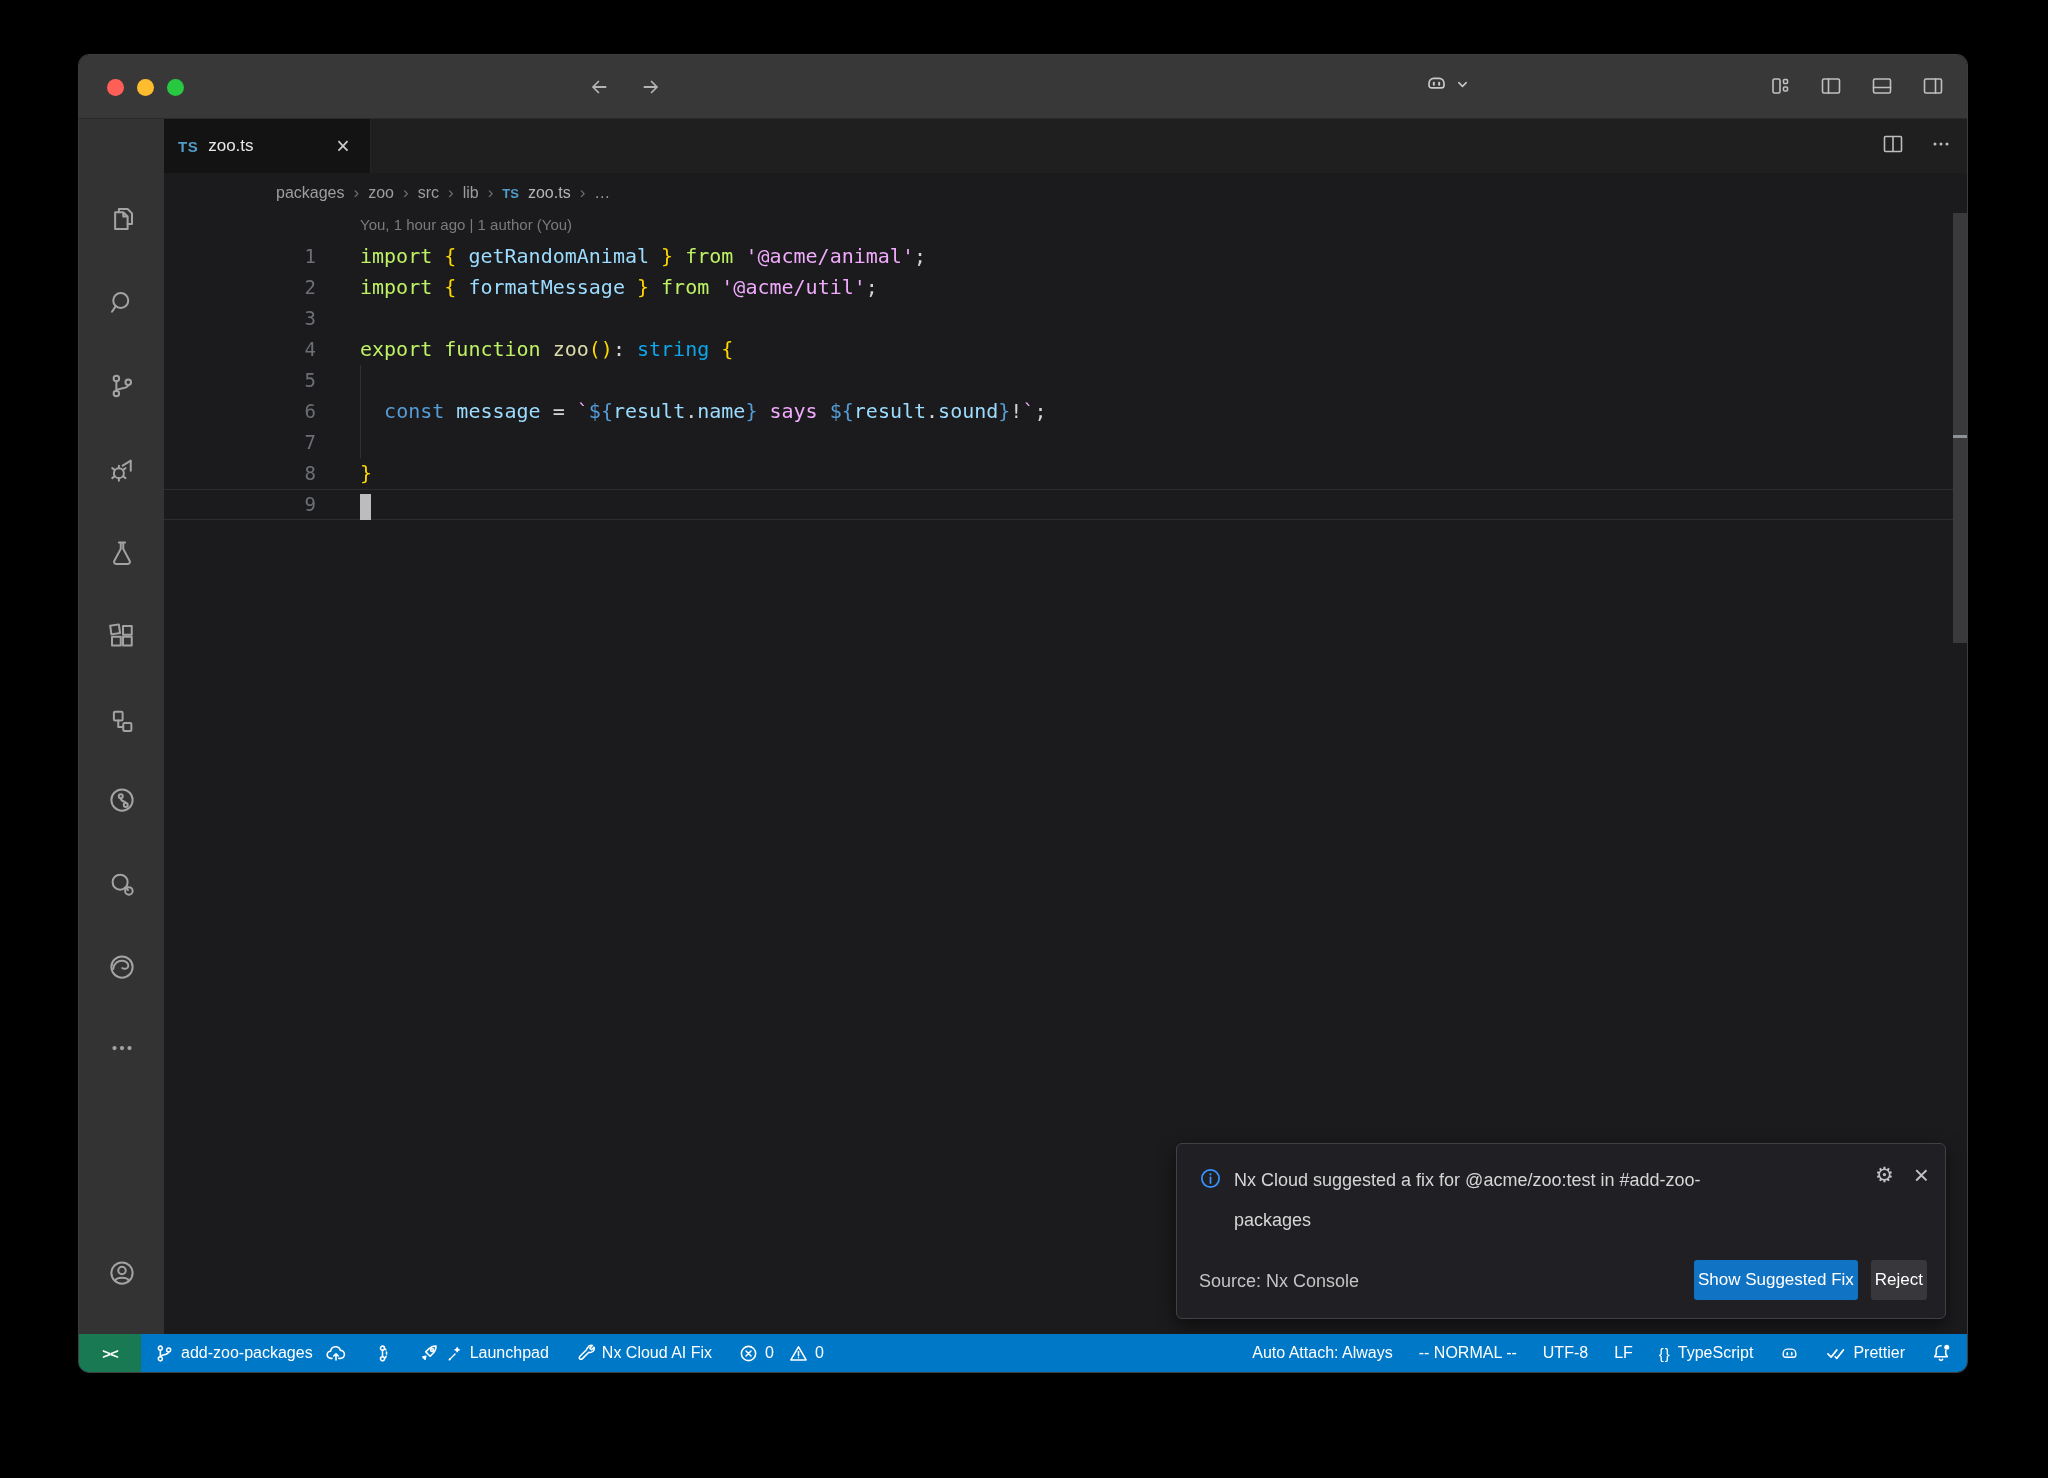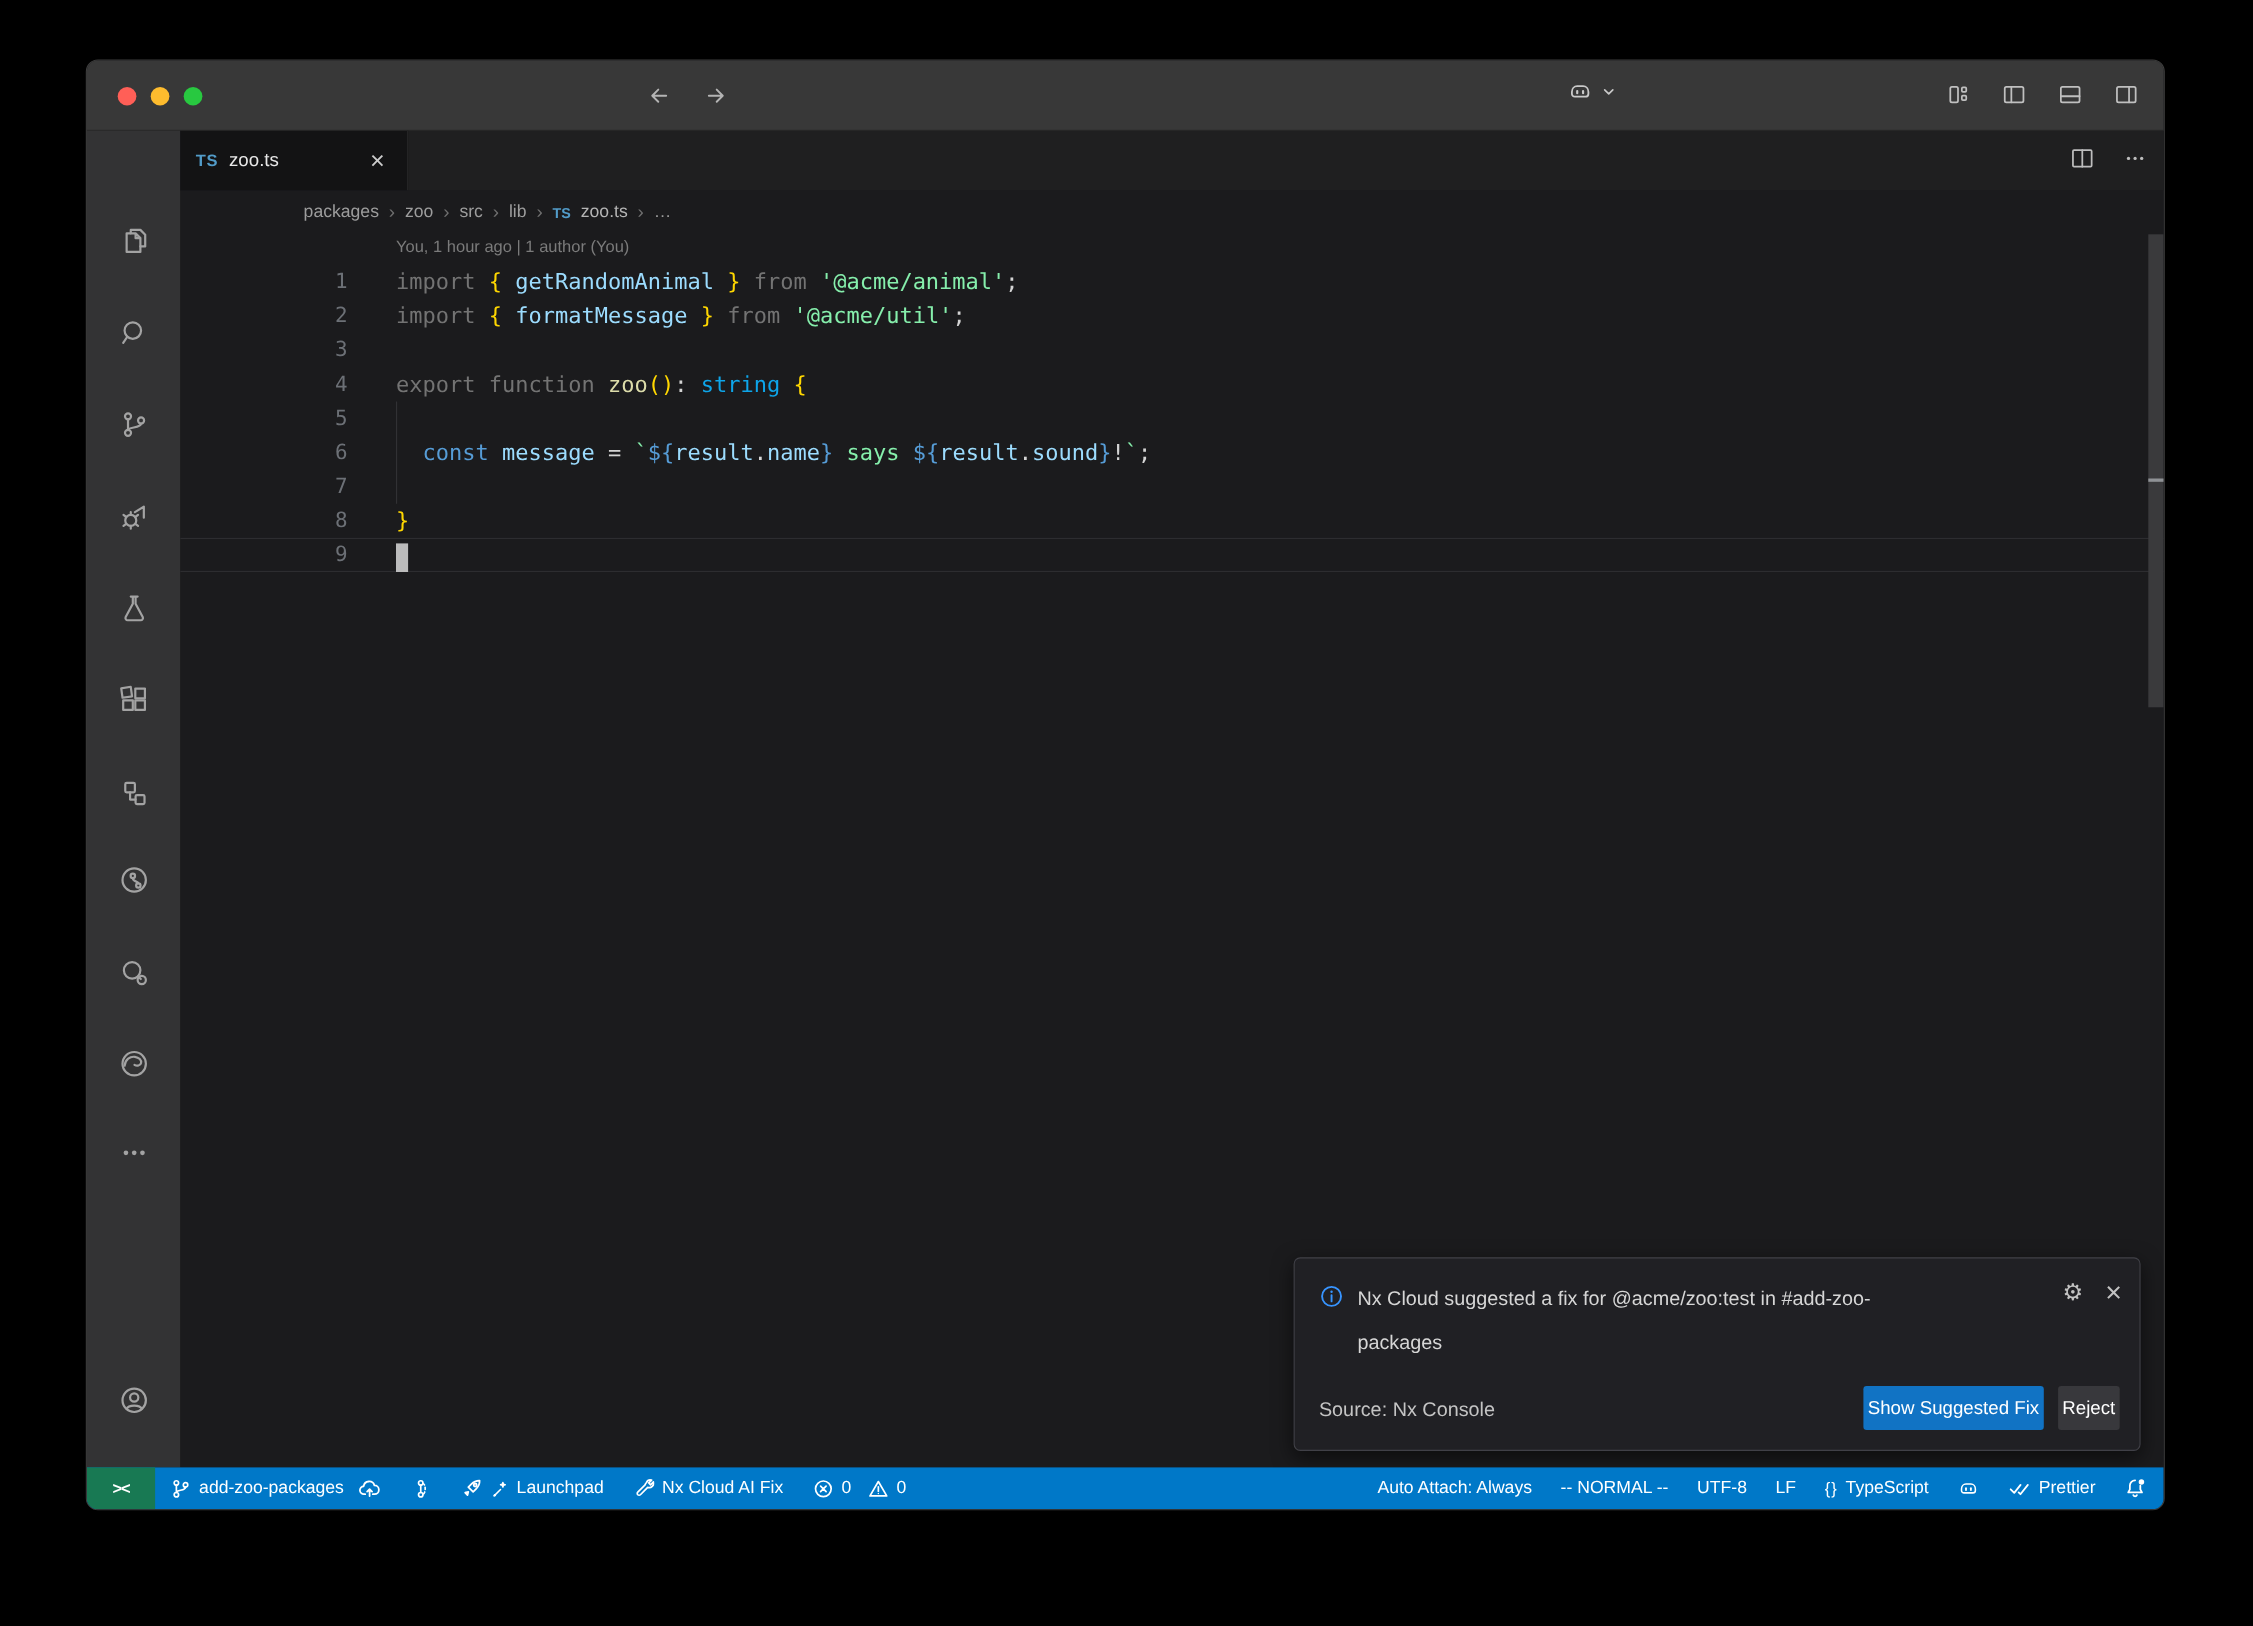--- a/index.html
+++ b/index.html
@@ -52,22 +52,22 @@
   .code-lines { position:absolute; top:28px; left:0; right:0;
                 font-family:"DejaVu Sans Mono","Liberation Mono",monospace; font-size:20px; }
   .code-line { height:31px; display:flex; }
   .line-num { flex:none; width:152px; text-align:right; color:#6c7076; font-size:19px; line-height:31px; }
   .line-text { margin-left:44px; white-space:pre; line-height:31px; color:#d4d4d4; }
   .current-line { border-top:1px solid #2d2d30; border-bottom:1px solid #2d2d30; }
   .current-line .line-text, .current-line .line-num { line-height:29px; }
   .cursor-block { display:inline-block; width:11px; height:26px; background:#bcbcbc; transform:translateY(4px); }
   .indent-guide { position:absolute; left:196px; top:152px; width:1px; height:93px; background:#313134; }
 
-  .tk-kw{color:#737373} .tk-decl{color:#569CD6} .tk-fn{color:#DCDCAA} .tk-var{color:#9CDCFE}
-  .tk-str{color:#86efac} .tk-type{color:#0ea5e9} .tk-b1{color:#FFD700} .tk-b2{color:#DA70D6}
+  .tk-kw{color:#bef264} .tk-decl{color:#569CD6} .tk-fn{color:#DCDCAA} .tk-var{color:#9CDCFE}
+  .tk-str{color:#f0abfc} .tk-type{color:#0ea5e9} .tk-b1{color:#FFD700} .tk-b2{color:#DA70D6}
   .tk-tpl{color:#569CD6} .tk-pun{color:#D4D4D4}
 
   .overview-ruler { position:absolute; top:0; right:0; width:14px; bottom:0; }
   .ov-thumb { position:absolute; top:0; right:0; width:14px; height:430px; background:#3a3a3c; }
   .ov-cursor-mark { position:absolute; top:222px; right:0; width:14px; height:3px; background:#8f9296; }
 
   
   .toast { position:absolute; left:1097px; top:1088px; width:770px; height:176px; background:#202024;
            border:1px solid #404047; border-radius:6px; box-shadow:0 6px 18px rgba(0,0,0,.55); }
   .toast-msg { position:absolute; left:22px; top:18px; width:600px; color:#d6d6d6; font-size:18px; line-height:36px; }

